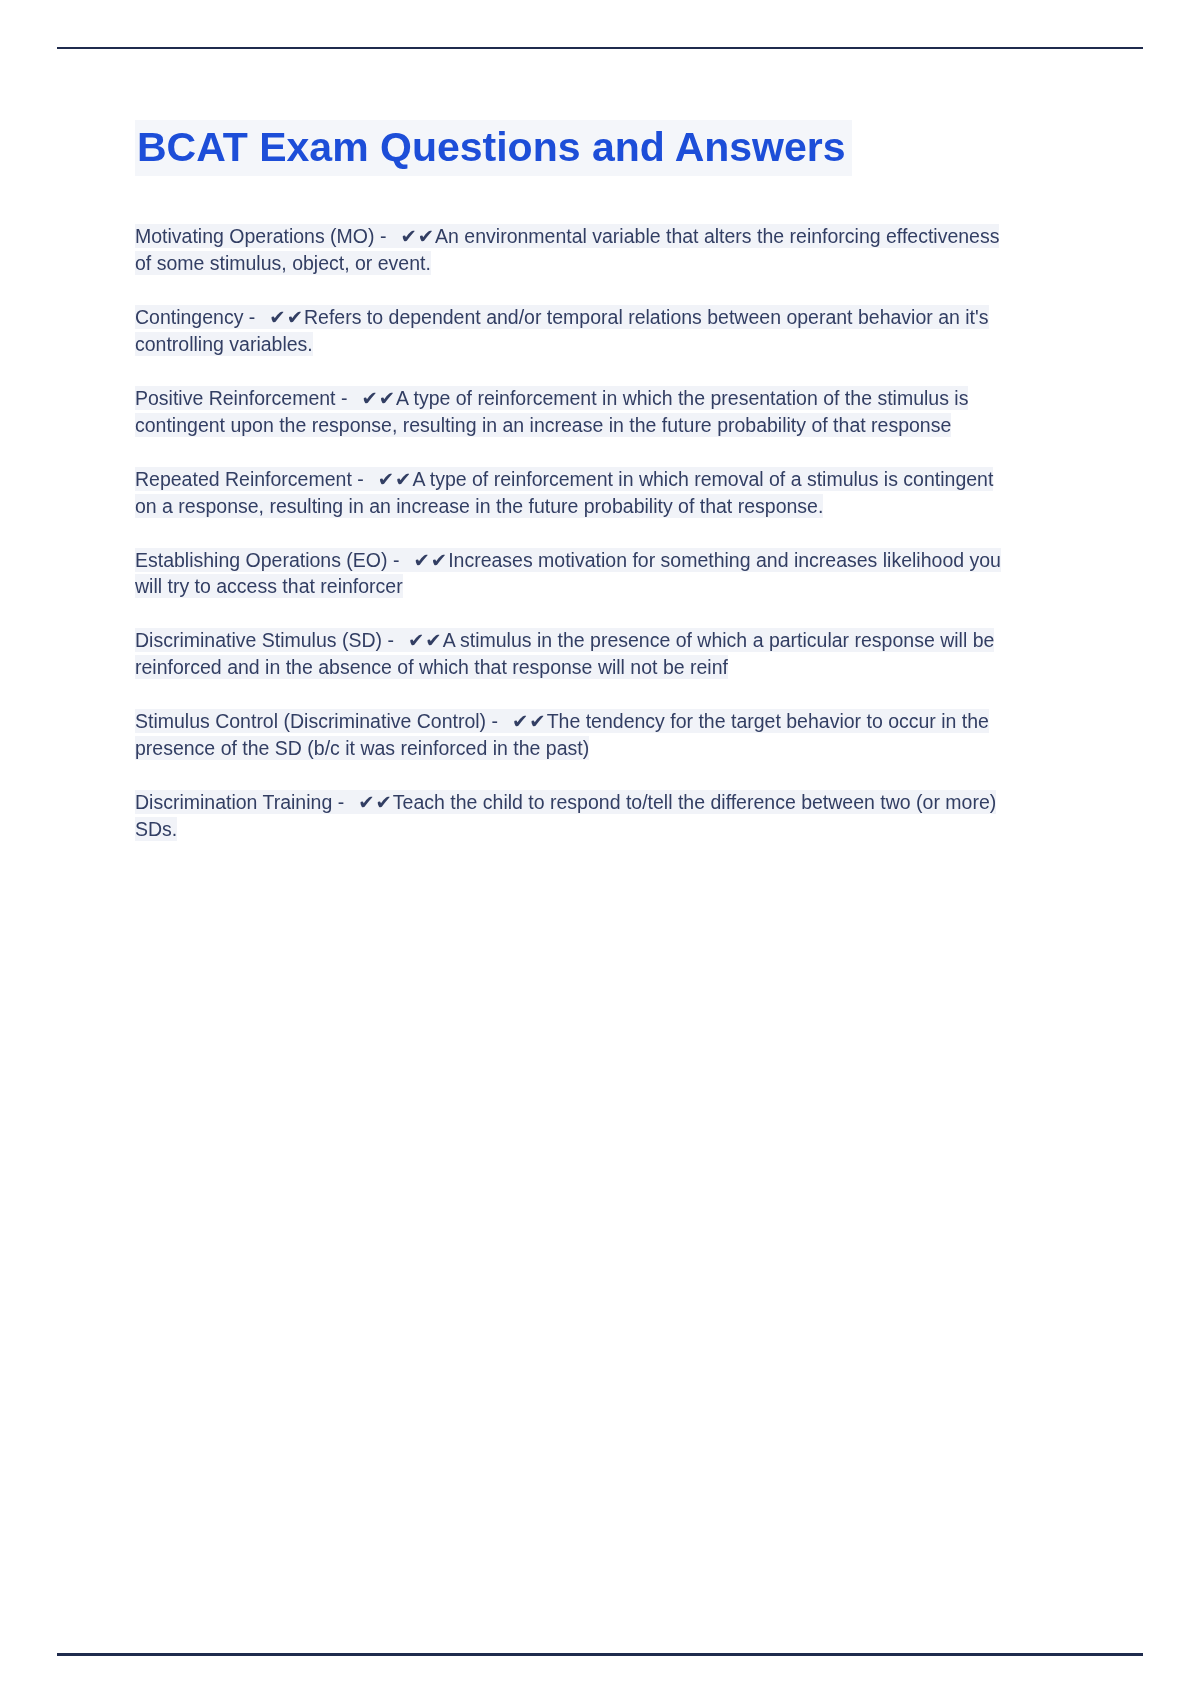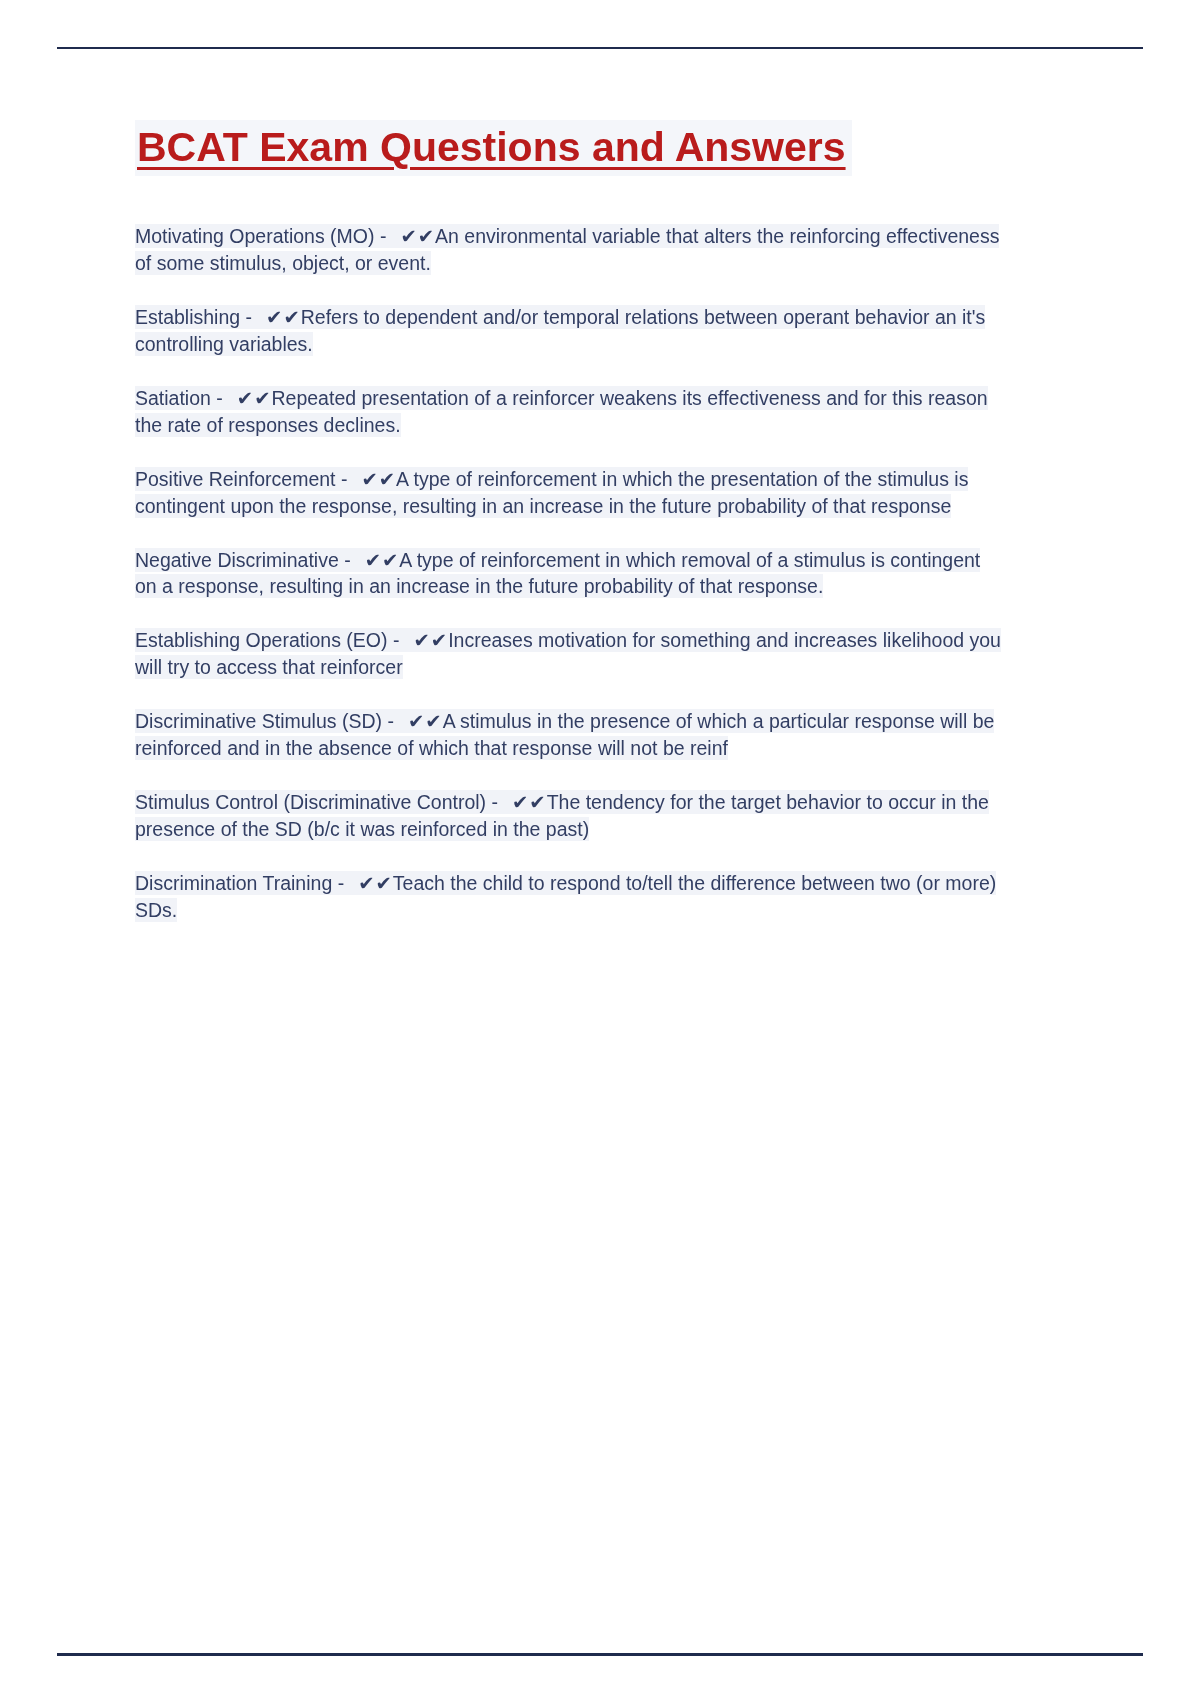--- a/index.html
+++ b/index.html
@@ -31,23 +31,22 @@
     width: 872px;
   }
 
   .title-wrap {
     margin: 0 0 50px 0;
   }
   .page-title {
     display: inline;
     font-size: 41px;
     font-weight: bold;
-    color: #b91c1c;
+    color: #1d4ed8;
     background: #f4f6fa;
-    text-decoration: underline;
     text-decoration-thickness: 3px;
     text-underline-offset: 6px;
     padding: 4px 6px 6px 2px;
     line-height: 1.25;
   }
 
   .qa {
     margin: 0 0 27px 0;
     font-size: 19.5px;
     line-height: 1.38;
@@ -75,27 +74,26 @@
   <div class="rule rule-bottom"></div>
 
   <div class="content">
 
     <div class="title-wrap">
       <h1 class="page-title">BCAT Exam Questions and Answers</h1>
     </div>
 
     <p class="qa"><span class="hl qa-term">Motivating Operations (MO) -</span><span class="hl checkmark-icon">✔✔</span><span class="hl qa-definition">An environmental variable that alters the reinforcing effectiveness of some stimulus, object, or event.</span></p>
 
-    <p class="qa"><span class="hl qa-term">Establishing -</span><span class="hl checkmark-icon">✔✔</span><span class="hl qa-definition">Refers to dependent and/or temporal relations between operant behavior an it's controlling variables.</span></p>
+    <p class="qa"><span class="hl qa-term">Contingency -</span><span class="hl checkmark-icon">✔✔</span><span class="hl qa-definition">Refers to dependent and/or temporal relations between operant behavior an it's controlling variables.</span></p>
 
-    <p class="qa"><span class="hl qa-term">Satiation -</span><span class="hl checkmark-icon">✔✔</span><span class="hl qa-definition">Repeated presentation of a reinforcer weakens its effectiveness and for this reason the rate of responses declines.</span></p>
 
     <p class="qa"><span class="hl qa-term">Positive Reinforcement -</span><span class="hl checkmark-icon">✔✔</span><span class="hl qa-definition">A type of reinforcement in which the presentation of the stimulus is contingent upon the response, resulting in an increase in the future probability of that response</span></p>
 
-    <p class="qa"><span class="hl qa-term">Negative Discriminative -</span><span class="hl checkmark-icon">✔✔</span><span class="hl qa-definition">A type of reinforcement in which removal of a stimulus is contingent on a response, resulting in an increase in the future probability of that response.</span></p>
+    <p class="qa"><span class="hl qa-term">Repeated Reinforcement -</span><span class="hl checkmark-icon">✔✔</span><span class="hl qa-definition">A type of reinforcement in which removal of a stimulus is contingent on a response, resulting in an increase in the future probability of that response.</span></p>
 
 
 
     <p class="qa"><span class="hl qa-term">Establishing Operations (EO) -</span><span class="hl checkmark-icon">✔✔</span><span class="hl qa-definition">Increases motivation for something and increases likelihood you will try to access that reinforcer</span></p>
 
 
     <p class="qa"><span class="hl qa-term">Discriminative Stimulus (SD) -</span><span class="hl checkmark-icon">✔✔</span><span class="hl qa-definition">A stimulus in the presence of which a particular response will be reinforced and in the absence of which that response will not be reinf</span></p>
 
     <p class="qa"><span class="hl qa-term">Stimulus Control (Discriminative Control) -</span><span class="hl checkmark-icon">✔✔</span><span class="hl qa-definition">The tendency for the target behavior to occur in the presence of the SD (b/c it was reinforced in the past)</span></p>
 

